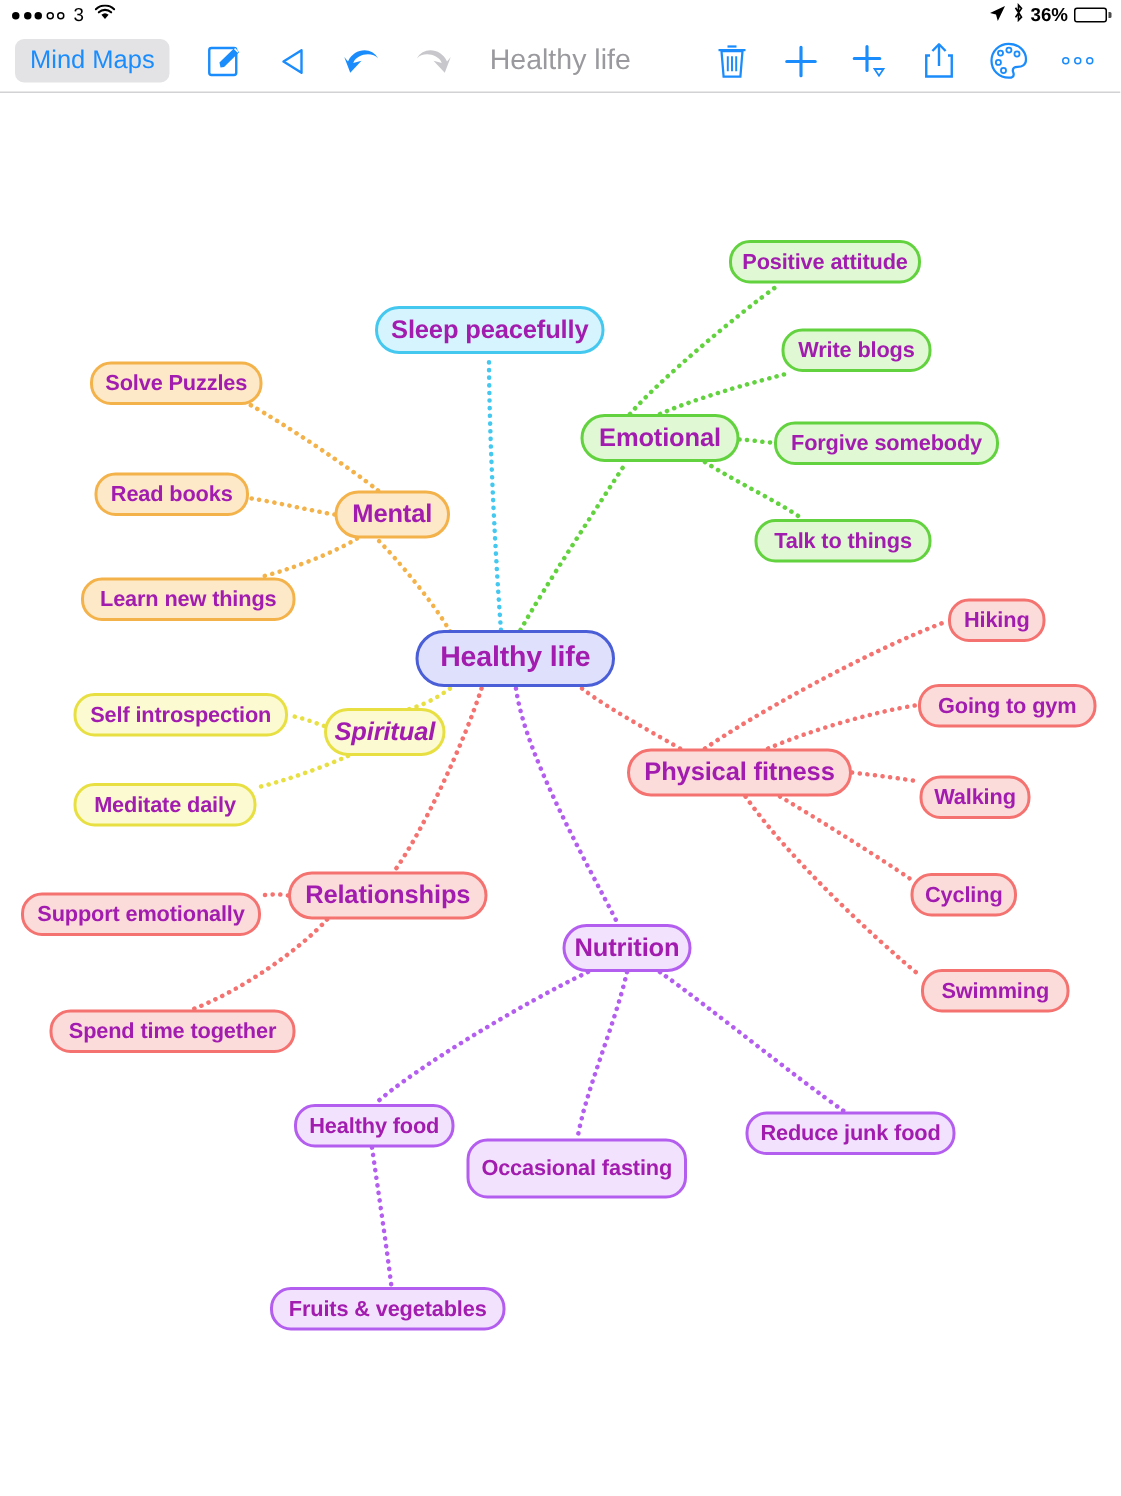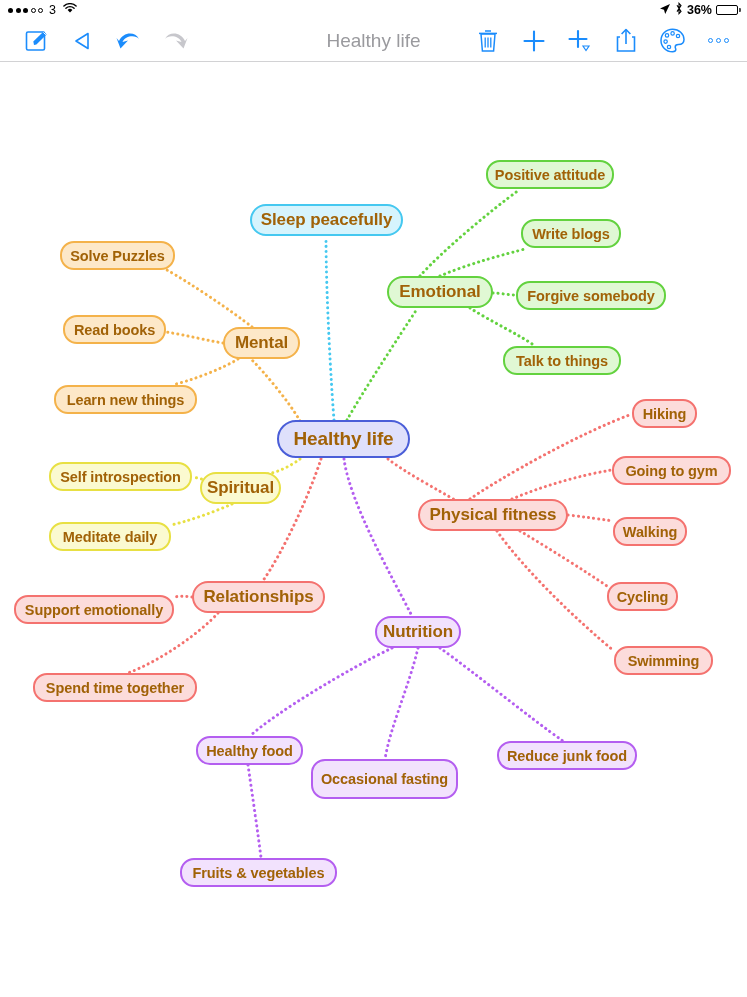--- a/index.html
+++ b/index.html
@@ -54,21 +54,21 @@
   .dots3 span { width:5px; height:5px; border:1.3px solid #1b8cfc; border-radius:50%; display:block; }
 
   
   .canvas { position:absolute; top:63px; left:0; width:747px; height:934px; background:#fff; overflow:hidden; }
   svg.links { position:absolute; top:0; left:0; width:747px; height:934px; pointer-events:none; }
 
   
   .node {
     position:absolute; display:flex; align-items:center; justify-content:center;
     border-radius:14px; border:2px solid #888; background:#fff;
-    font-size:14.5px; font-weight:bold; color:#a16207; white-space:nowrap;
+    font-size:14.5px; font-weight:bold; color:#a21caf; white-space:nowrap;
     padding:0 11px; height:29px; cursor:pointer;
     letter-spacing:-0.1px;
   }
   .node.root {
     font-size:19px; height:38px; border-radius:19px; border-width:2.5px;
     padding:0 17px;
   }
   .node.branch { font-size:17px; height:32px; border-radius:16px; padding:0 13px; }
 </style>
 </head>
@@ -107,20 +107,21 @@
       </span>
       <span>36%</span>
       <span class="battery">
         <span class="batt-body"><span class="batt-fill" id="batt-fill" style="width:36%"></span></span>
         <span class="batt-cap"></span>
       </span>
     </div>
   </div>
 
   <div class="toolbar">
+    <div class="btn-mindmaps">Mind Maps</div>
 
     <div class="tb-left-icons">
       <span class="tb-icon">
         <svg width="26" height="26" viewBox="0 0 26 26">
           <rect x="2.5" y="4" width="18" height="18" rx="1.5" fill="none" stroke="#1b8cfc" stroke-width="1.6"></rect>
           <path d="M10 17 L9.3 13.6 L19.6 3.6 L22.6 6.6 L12.4 16.6 Z" fill="#1b8cfc"></path>
           <path d="M19.4 4.4 L21.8 6.8" stroke="#fff" stroke-width="1"></path>
         </svg>
       </span>
       <span class="tb-icon">
@@ -224,21 +225,21 @@
         <div class="node branch" style="left: 250px; top: 141px; width: 153px; height: 32px; border-color: rgb(69, 200, 240); background: rgb(214, 244, 253);">Sleep peacefully</div>
         <div class="node branch" style="left: 387px; top: 213px; width: 106px; height: 32px; border-color: rgb(99, 210, 63); background: rgb(224, 248, 212);">Emotional</div>
         <div class="node" style="left: 486px; top: 97px; width: 128px; height: 29px; border-color: rgb(99, 210, 63); background: rgb(224, 248, 212);">Positive attitude</div>
         <div class="node" style="left: 521px; top: 156px; width: 100px; height: 29px; border-color: rgb(99, 210, 63); background: rgb(224, 248, 212);">Write blogs</div>
         <div class="node" style="left: 516px; top: 218px; width: 150px; height: 29px; border-color: rgb(99, 210, 63); background: rgb(224, 248, 212);">Forgive somebody</div>
         <div class="node" style="left: 503px; top: 283px; width: 118px; height: 29px; border-color: rgb(99, 210, 63); background: rgb(224, 248, 212);">Talk to things</div>
         <div class="node branch" style="left: 223px; top: 264px; width: 77px; height: 32px; border-color: rgb(244, 178, 74); background: rgb(253, 232, 200);">Mental</div>
         <div class="node" style="left: 60px; top: 178px; width: 115px; height: 29px; border-color: rgb(244, 178, 74); background: rgb(253, 232, 200);">Solve Puzzles</div>
         <div class="node" style="left: 63px; top: 252px; width: 103px; height: 29px; border-color: rgb(244, 178, 74); background: rgb(253, 232, 200);">Read books</div>
         <div class="node" style="left: 54px; top: 322px; width: 143px; height: 29px; border-color: rgb(244, 178, 74); background: rgb(253, 232, 200);">Learn new things</div>
-        <div class="node branch" style="left: 200px; top: 409px; width: 81px; height: 32px; border-color: rgb(232, 224, 67); background: rgb(251, 250, 208);">Spiritual</div>
+        <div class="node branch" style="left: 216px; top: 409px; width: 81px; height: 32px; border-color: rgb(232, 224, 67); background: rgb(251, 250, 208); font-style: italic;">Spiritual</div>
         <div class="node" style="left: 49px; top: 399px; width: 143px; height: 29px; border-color: rgb(232, 224, 67); background: rgb(251, 250, 208);">Self introspection</div>
         <div class="node" style="left: 49px; top: 459px; width: 122px; height: 29px; border-color: rgb(232, 224, 67); background: rgb(251, 250, 208);">Meditate daily</div>
         <div class="node branch" style="left: 192px; top: 518px; width: 133px; height: 32px; border-color: rgb(244, 114, 111); background: rgb(252, 220, 219);">Relationships</div>
         <div class="node" style="left: 14px; top: 532px; width: 160px; height: 29px; border-color: rgb(244, 114, 111); background: rgb(252, 220, 219);">Support emotionally</div>
         <div class="node" style="left: 33px; top: 610px; width: 164px; height: 29px; border-color: rgb(244, 114, 111); background: rgb(252, 220, 219);">Spend time together</div>
         <div class="node branch" style="left: 418px; top: 436px; width: 150px; height: 32px; border-color: rgb(244, 114, 111); background: rgb(252, 220, 219);">Physical fitness</div>
         <div class="node" style="left: 632px; top: 336px; width: 65px; height: 29px; border-color: rgb(244, 114, 111); background: rgb(252, 220, 219);">Hiking</div>
         <div class="node" style="left: 612px; top: 393px; width: 119px; height: 29px; border-color: rgb(244, 114, 111); background: rgb(252, 220, 219);">Going to gym</div>
         <div class="node" style="left: 613px; top: 454px; width: 74px; height: 29px; border-color: rgb(244, 114, 111); background: rgb(252, 220, 219);">Walking</div>
         <div class="node" style="left: 607px; top: 519px; width: 71px; height: 29px; border-color: rgb(244, 114, 111); background: rgb(252, 220, 219);">Cycling</div>

